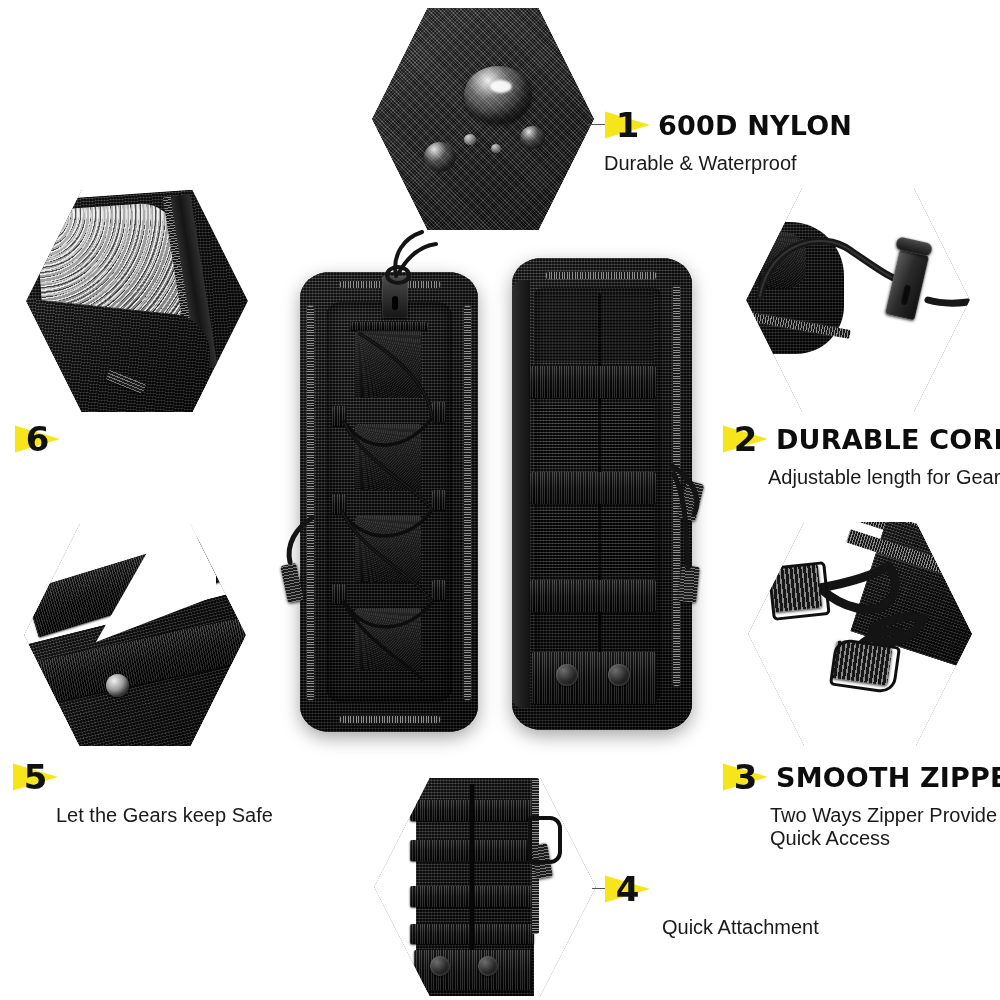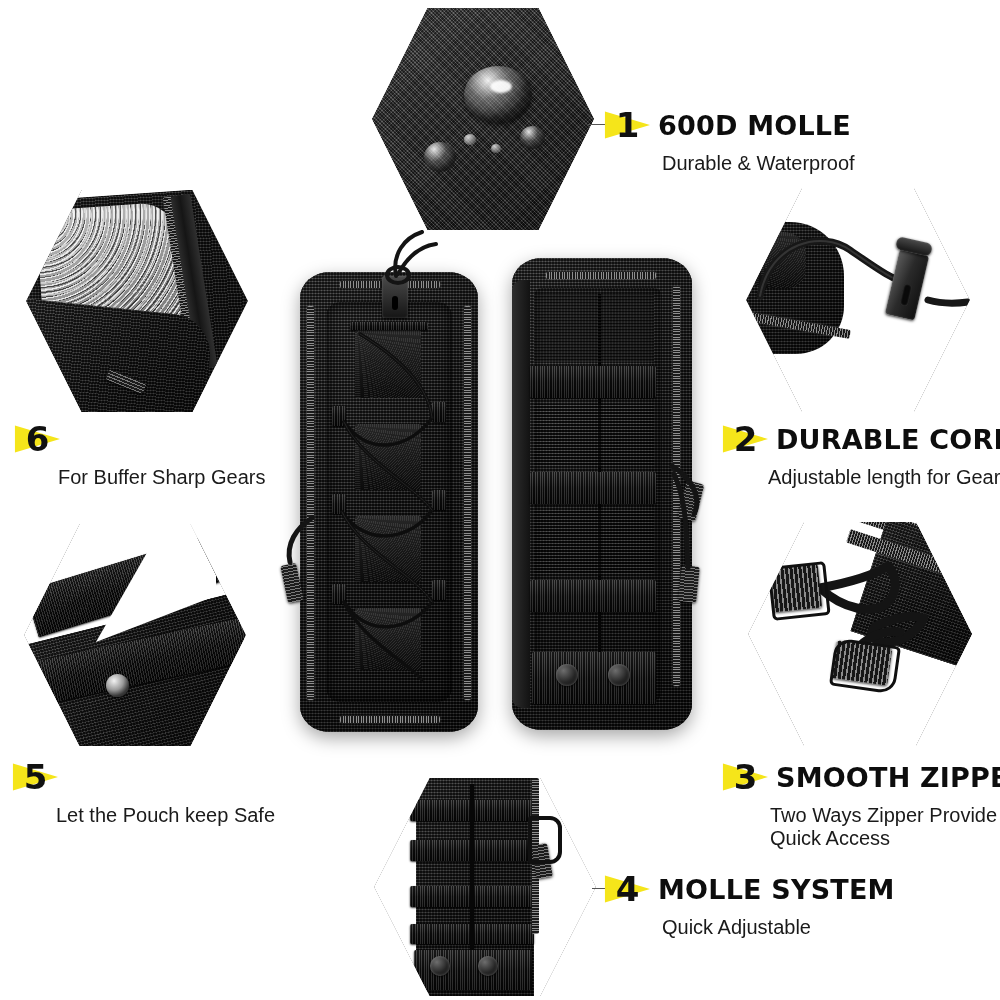--- a/index.html
+++ b/index.html
@@ -181,23 +181,23 @@
     </div>
   </div>
   <div class="connector" style="left:588px;top:124px;width:26px;"></div>
 
   <div class="label" style="left:604px;top:104px;">
     <div class="row">
       <div class="arrow right">
         <div class="tri"></div>
         <div class="num">1</div>
       </div>
-      <div class="title">600D MOLLE</div>
-    </div>
-    <div class="subtitle sub-left" style="margin-left:58px;margin-top:6px;">Durable &amp; Waterproof</div>
+      <div class="title">600D NYLON</div>
+    </div>
+    <div class="subtitle sub-left" style="margin-top:6px;">Durable &amp; Waterproof</div>
   </div>
 
   <div class="hex" style="left:26px;top:190px;width:222px;height:222px;">
     <div class="hex-frame">
       <div class="hex-frame-inner"></div>
     </div>
     <div class="hex-photo">
       <div style="position:absolute;inset:0;background:#ffffff;"></div>
       <div class="cordura" style="left:-10px;top:4px;right:-6px;bottom:-30px;
         border-radius:0 0 70px 50px;transform:rotate(-4deg);"></div>
@@ -213,21 +213,20 @@
   </div>
   <div class="connector" style="left:56px;top:408px;width:0px;"></div>
 
   <div class="label" style="left:14px;top:418px;">
     <div class="row">
       <div class="arrow right">
         <div class="tri"></div>
         <div class="num">6</div>
       </div>
     </div>
-    <div class="subtitle sub-left" style="margin-left:44px;margin-top:6px;">For Buffer Sharp Gears</div>
   </div>
 
   <div class="hex" style="left:746px;top:188px;width:224px;height:224px;">
     <div class="hex-frame">
       <div class="hex-frame-inner"></div>
     </div>
     <div class="hex-photo">
       <div style="position:absolute;inset:0;background:#ffffff;"></div>
 
       <div class="cordura" style="left:-34px;top:34px;width:132px;height:132px;border-radius:0 54px 48px 0;"></div>
@@ -280,21 +279,21 @@
     </div>
   </div>
 
   <div class="label" style="left:12px;top:756px;">
     <div class="row">
       <div class="arrow right">
         <div class="tri"></div>
         <div class="num">5</div>
       </div>
     </div>
-    <div class="subtitle sub-left" style="margin-left:44px;margin-top:6px;">Let the Pouch keep Safe</div>
+    <div class="subtitle sub-left" style="margin-left:44px;margin-top:6px;">Let the Gears keep Safe</div>
   </div>
 
   <div class="hex" style="left:748px;top:522px;width:224px;height:224px;">
     <div class="hex-frame">
       <div class="hex-frame-inner"></div>
     </div>
     <div class="hex-photo">
       <div style="position:absolute;inset:0;background:#ffffff;"></div>
 
       <div class="zip-teeth-h" style="position:absolute;left:78px;top:2px;width:180px;height:16px;transform:rotate(18deg);"></div>
@@ -353,23 +352,22 @@
     </div>
   </div>
   <div class="connector" style="left:592px;top:888px;width:16px;"></div>
 
   <div class="label" style="left:604px;top:868px;">
     <div class="row">
       <div class="arrow right">
         <div class="tri"></div>
         <div class="num">4</div>
       </div>
-      <div class="title">MOLLE SYSTEM</div>
-    </div>
-    <div class="subtitle sub-left" style="margin-left:58px;margin-top:6px;">Quick Adjustable</div>
+    </div>
+    <div class="subtitle sub-left" style="margin-left:58px;margin-top:6px;">Quick Attachment</div>
   </div>
 
   <div class="pouch" style="left:300px;top:272px;width:178px;height:460px;">
     <div class="pouch-body">
       <div class="cordura"></div>
 
       <div class="zip-teeth" style="position:absolute;left:7px;top:34px;width:7px;height:394px;"></div>
       <div class="zip-teeth" style="position:absolute;right:7px;top:34px;width:7px;height:394px;"></div>
       <div class="zip-teeth-h" style="position:absolute;left:40px;top:9px;width:100px;height:7px;"></div>
       <div class="zip-teeth-h" style="position:absolute;left:40px;bottom:9px;width:100px;height:7px;"></div>

